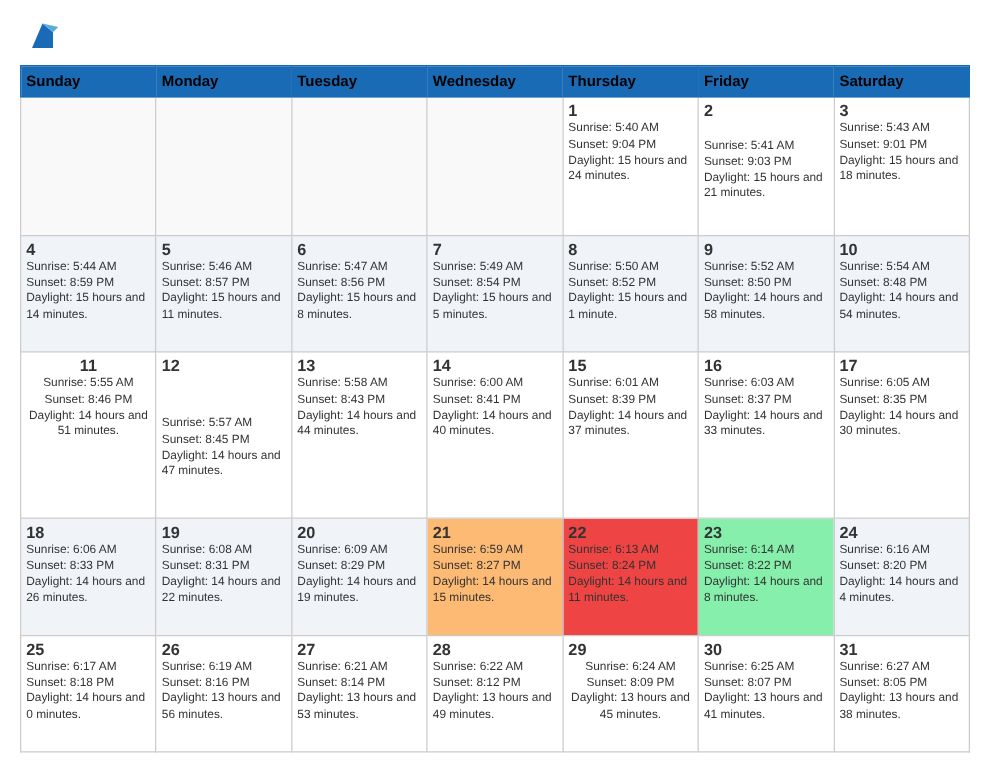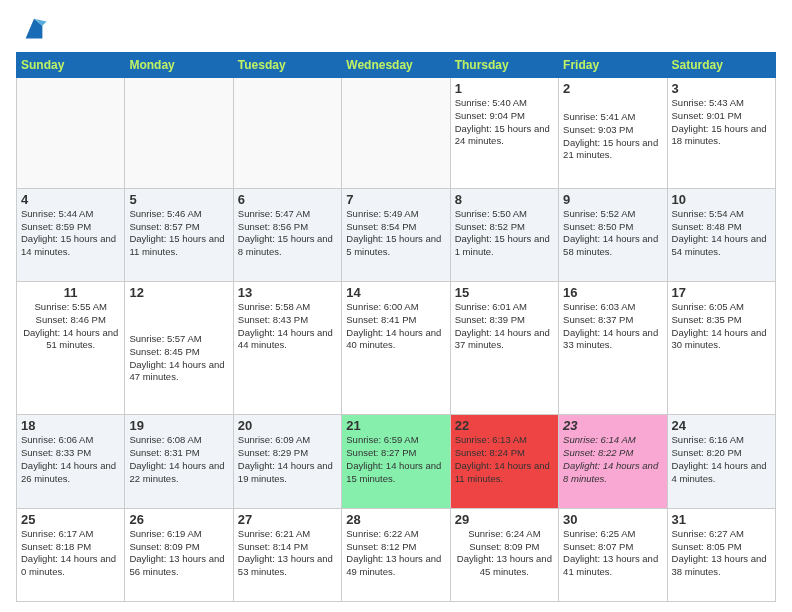--- a/index.html
+++ b/index.html
@@ -54,21 +54,21 @@
     }
     .calendar {
       flex: 1;
       border: 1px solid #ccc;
       border-collapse: collapse;
       width: 100%;
       table-layout: fixed;
     }
     .calendar th {
       background-color: #1a6bb5;
-      color: #bef264;
+      color: #000000;
       font-size: 12px;
       font-weight: bold;
       padding: 5px 4px;
       text-align: left;
       border: 1px solid #1a6bb5;
     }
     .calendar td {
       border: 1px solid #ccc;
       vertical-align: top;
       padding: 3px 4px;
@@ -263,33 +263,33 @@
             <div class="day-info" style="white-space: pre-line;">Sunrise: 6:08 AM
 Sunset: 8:31 PM
 Daylight: 14 hours and 22 minutes.</div>
           </td>
           <td style="background: rgb(240, 244, 248);">
             <span class="day-num">20</span>
             <div class="day-info" style="white-space: pre-line;">Sunrise: 6:09 AM
 Sunset: 8:29 PM
 Daylight: 14 hours and 19 minutes.</div>
           </td>
-          <td style="background: #86efac;">
+          <td style="background: #fdba74;">
             <span class="day-num">21</span>
             <div class="day-info" style="white-space: pre-line;">Sunrise: 6:59 AM
 Sunset: 8:27 PM
 Daylight: 14 hours and 15 minutes.</div>
           </td>
           <td style="background: #ef4444;">
             <span class="day-num">22</span>
             <div class="day-info" style="white-space: pre-line;">Sunrise: 6:13 AM
 Sunset: 8:24 PM
 Daylight: 14 hours and 11 minutes.</div>
           </td>
-          <td style="background: #f9a8d4; font-style: italic;">
+          <td style="background: #86efac;">
             <span class="day-num">23</span>
             <div class="day-info" style="white-space: pre-line;">Sunrise: 6:14 AM
 Sunset: 8:22 PM
 Daylight: 14 hours and 8 minutes.</div>
           </td>
           <td style="background: rgb(240, 244, 248);">
             <span class="day-num">24</span>
             <div class="day-info" style="white-space: pre-line;">Sunrise: 6:16 AM
 Sunset: 8:20 PM
 Daylight: 14 hours and 4 minutes.</div>
@@ -298,21 +298,21 @@
         <tr>
           <td style="background: rgb(255, 255, 255);">
             <span class="day-num">25</span>
             <div class="day-info" style="white-space: pre-line;">Sunrise: 6:17 AM
 Sunset: 8:18 PM
 Daylight: 14 hours and 0 minutes.</div>
           </td>
           <td style="background: rgb(255, 255, 255);">
             <span class="day-num">26</span>
             <div class="day-info" style="white-space: pre-line;">Sunrise: 6:19 AM
-Sunset: 8:09 PM
+Sunset: 8:16 PM
 Daylight: 13 hours and 56 minutes.</div>
           </td>
           <td style="background: rgb(255, 255, 255);">
             <span class="day-num">27</span>
             <div class="day-info" style="white-space: pre-line;">Sunrise: 6:21 AM
 Sunset: 8:14 PM
 Daylight: 13 hours and 53 minutes.</div>
           </td>
           <td style="background: rgb(255, 255, 255);">
             <span class="day-num">28</span>

